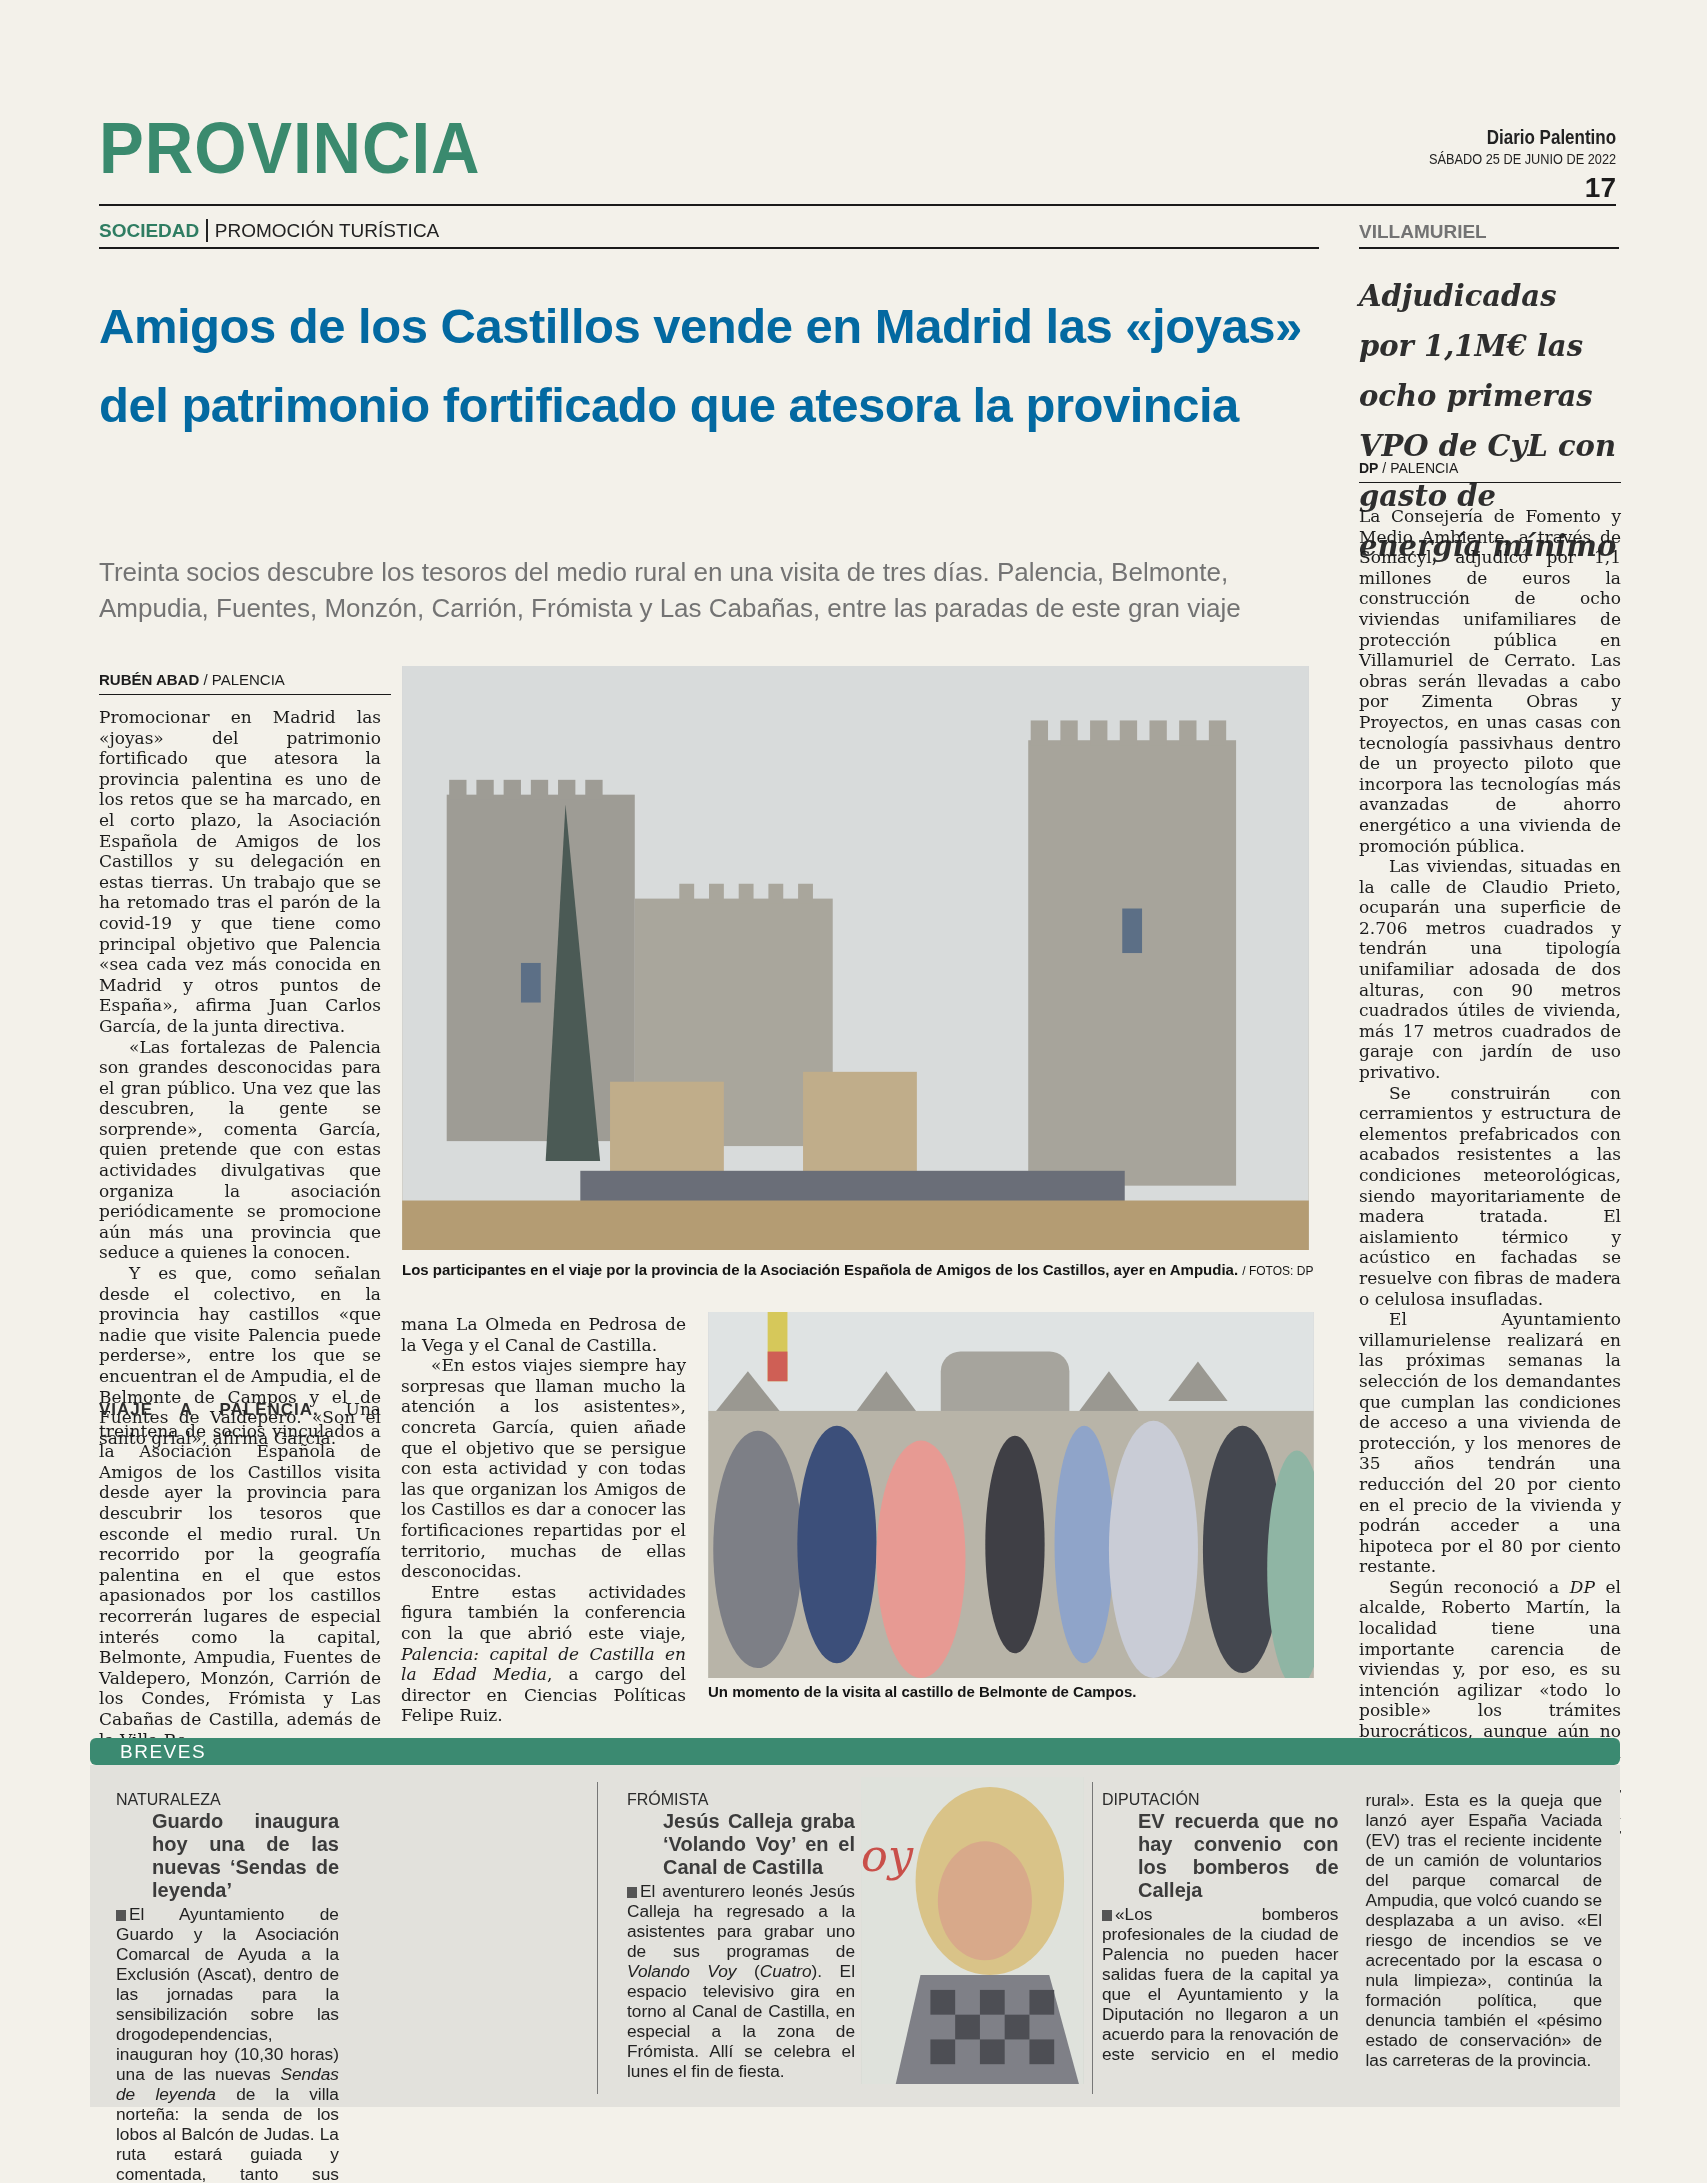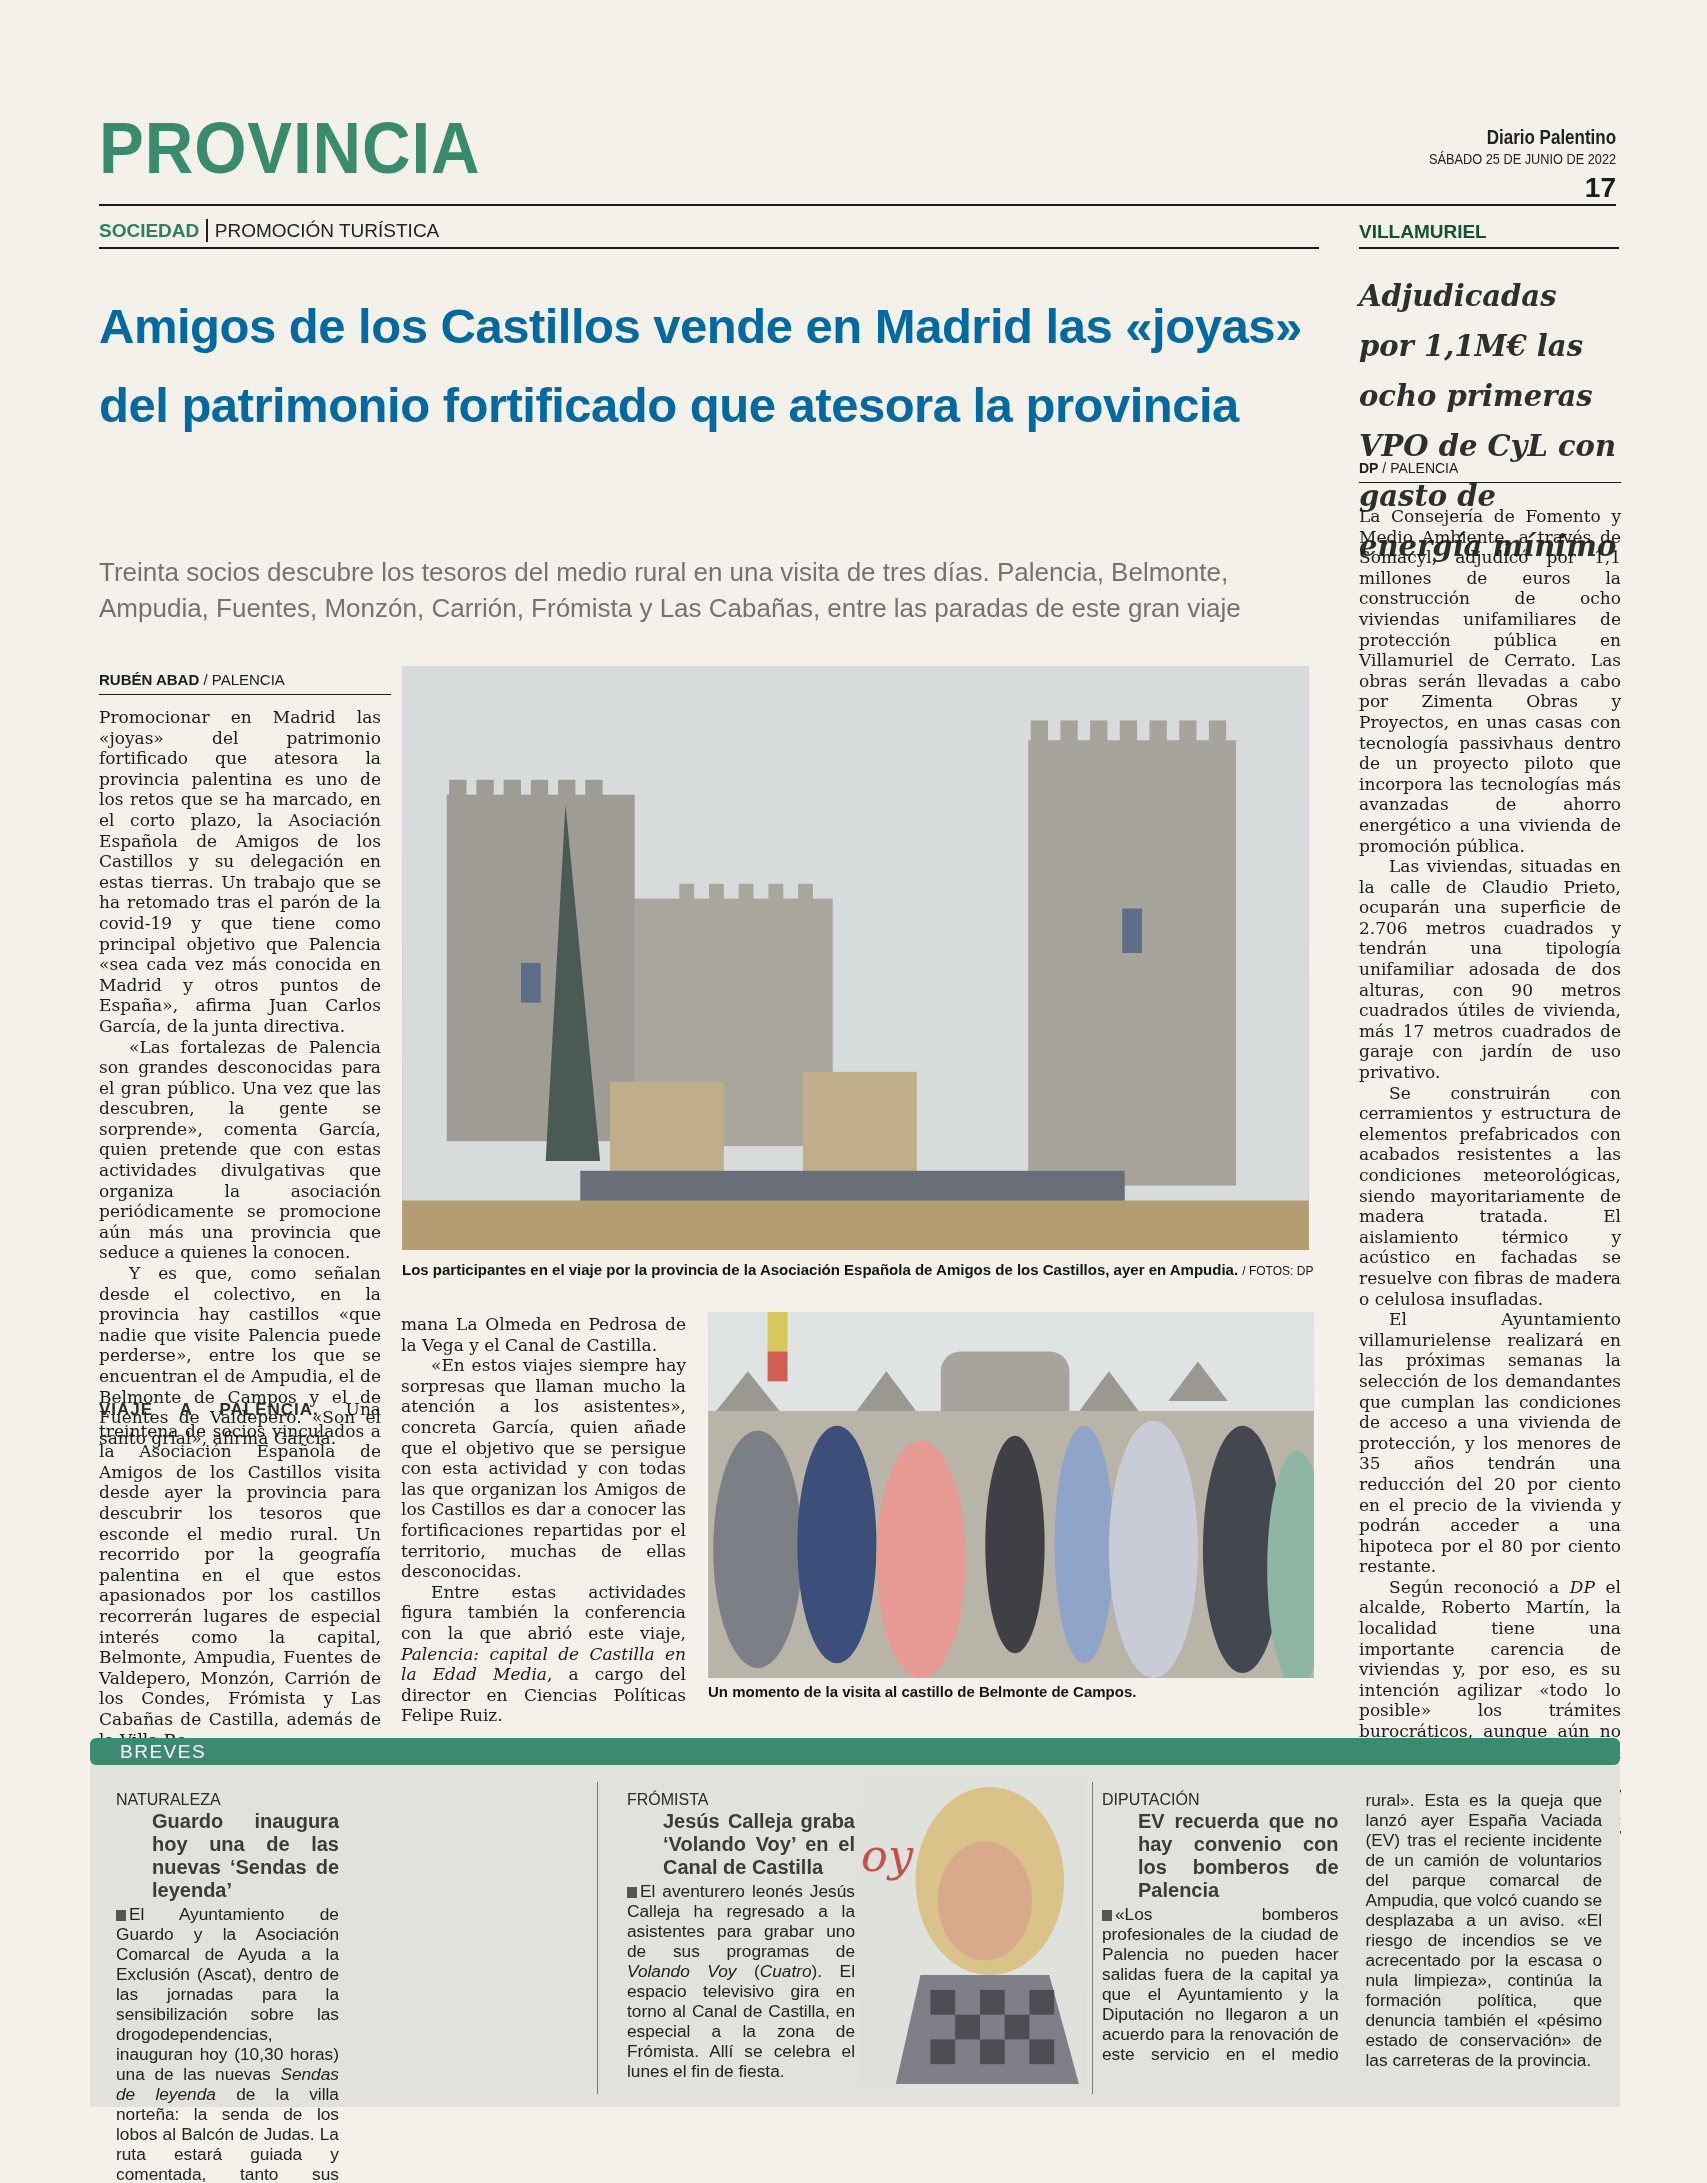--- a/index.html
+++ b/index.html
@@ -25,21 +25,21 @@
   .masthead .paper { font-weight: bold; font-size: 20px; color: #222; transform: scaleX(0.85); transform-origin: right; display:block; }
   .masthead .date { font-size: 15px; color: #222; margin-top: 1px; transform: scaleX(0.85); transform-origin: right; display:block; }
   .masthead .pageno { font-weight: bold; font-size: 28px; margin-top: 5px; display:block; }
   .rule-top { position: absolute; left: 99px; top: 204px; width: 1517px; height: 2px; background: #1a1a1a; }
 
   .kicker-row { position: absolute; left: 99px; top: 219px; font-family: "Liberation Sans", sans-serif; font-size: 19px; display: flex; align-items: center; }
   .kicker-row .sec { color: #2f7d62; font-weight: bold; }
   .kicker-row .bar { width: 1.5px; height: 23px; background: #222; margin: 0 7px; }
   .kicker-row .sub { color: #222; }
   .rule-kicker { position: absolute; left: 99px; top: 247px; width: 1220px; height: 2px; background: #1a1a1a; }
-  .side-kicker { position: absolute; left: 1359px; top: 221px; font-family: "Liberation Sans", sans-serif; font-weight: bold; font-size: 19px; color: #14532d; }
+  .side-kicker { position: absolute; left: 1359px; top: 221px; font-family: "Liberation Sans", sans-serif; font-weight: bold; font-size: 19px; color: #737373; }
   .rule-side { position: absolute; left: 1359px; top: 247px; width: 260px; height: 2px; background: #1a1a1a; }
 
   
   .headline {
     position: absolute; left: 99px; top: 287px; width: 1213px;
     font-family: "Liberation Sans", sans-serif; font-weight: bold;
     font-size: 49px; line-height: 79px; color: #0369a1;
     letter-spacing: -0.5px;
   }
   .deck {
@@ -250,18 +250,18 @@
           <rect x="240" y="530" width="50" height="50"></rect>
           <rect x="340" y="530" width="50" height="50"></rect>
       </g>
     </svg>
   </div>
 
   <div class="bdivider" style="left:1092px; top:1782px; height:312px;"></div>
 
   <div class="bcol" style="left:1102px; top:1790px; width:500px; column-count:2; column-gap:27px;">
     <div class="bkick">DIPUTACIÓN</div>
-    <div class="bhead">EV recuerda que no hay convenio con los bomberos de Palencia</div>
+    <div class="bhead">EV recuerda que no hay convenio con los bomberos de Calleja</div>
     <div><span class="bsquare"></span><span>«Los bomberos profesionales de la ciudad de Palencia no pueden hacer salidas fuera de la capital ya que el Ayuntamiento y la Diputación no llegaron a un acuerdo para la renovación de este servicio en el medio rural». Esta es la queja que lanzó ayer España Vaciada (EV) tras el reciente incidente de un camión de voluntarios del parque comarcal de Ampudia, que volcó cuando se desplazaba a un aviso. «El riesgo de incendios se ve acrecentado por la escasa o nula limpieza», continúa la formación política, que denuncia también el «pésimo estado de conservación» de las carreteras de la provincia.</span></div>
   </div>
 
 </div>
 
 
 </body></html>

